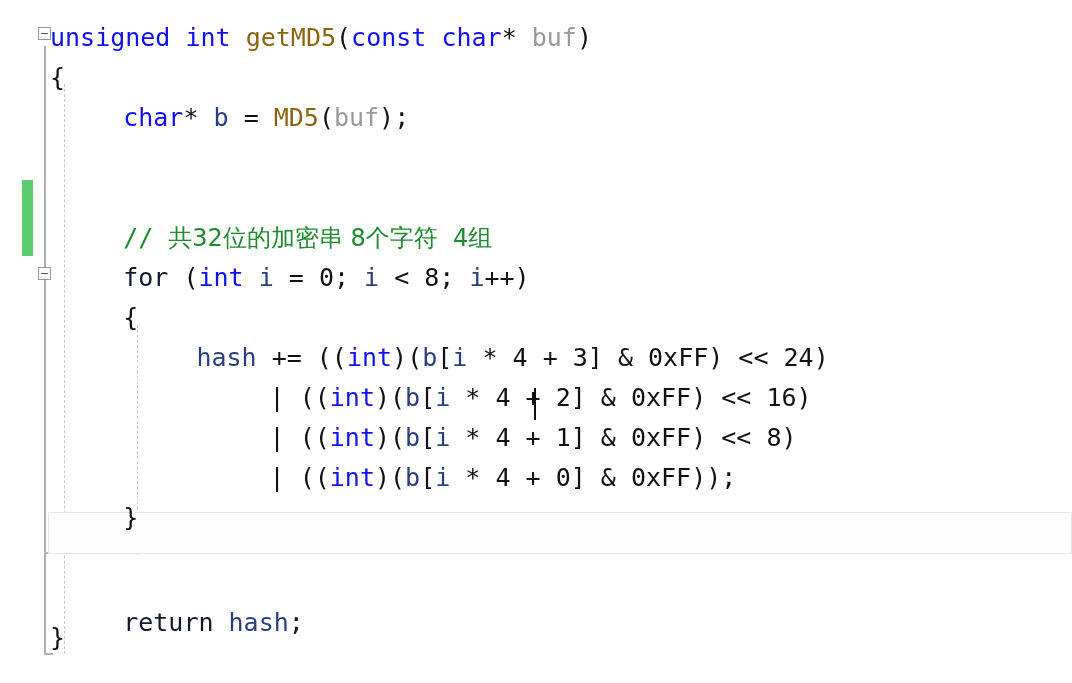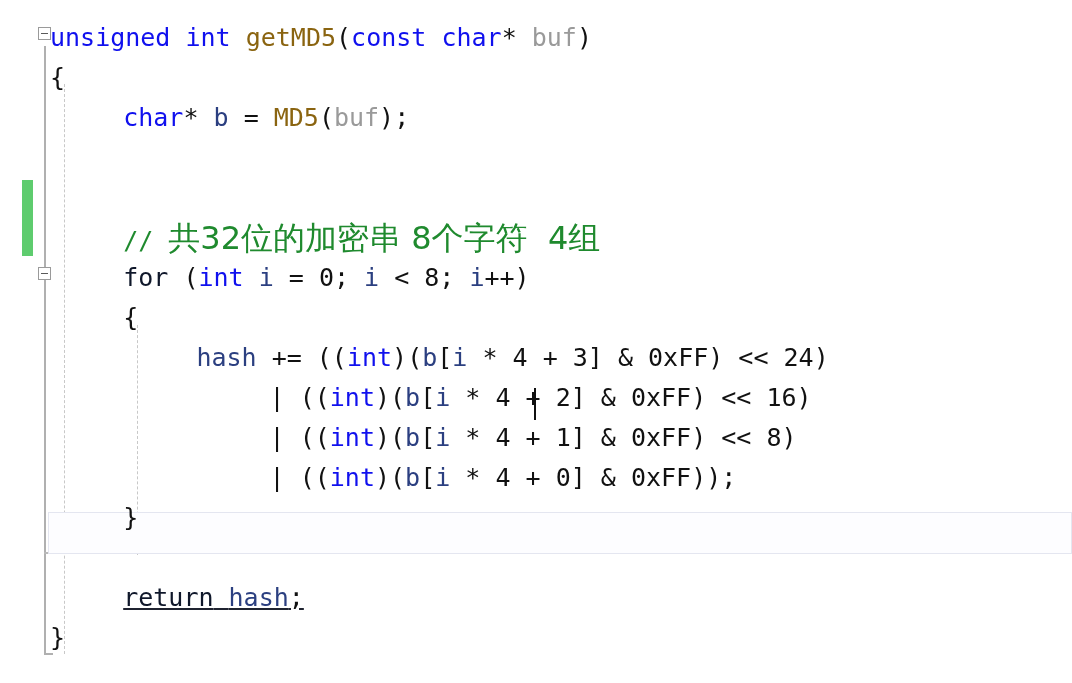--- a/index.html
+++ b/index.html
@@ -122,21 +122,21 @@
   .ctrl  { color: #0f172a; }           
   .fn    { color: #8a6410; }           
   .param { color: #9a9a9a; }           
   .var   { color: #2b3f80; }           
   .punc  { color: #111111; }
   .num   { color: #111111; }
   .cmt   { color: #1f8a2e; }
 
   .cmt-cn {
     font-family: "DejaVu Sans", "Liberation Sans", sans-serif;
-    font-size: 32px;
+    font-size: 24px;
   }
 
   
   .caret {
     position: absolute;
     left: 534px;
     top: 388px;
     width: 2px;
     height: 32px;
     background: #101010;
@@ -168,19 +168,19 @@
       <div class="line" style="top: 178px; left: 123.2px;">&nbsp;</div>
       <div class="line" style="top: 218px; left: 123.2px;"><span class="cmt">// </span><span class="cmt cmt-cn">共32位的加密串 8个字符  4组</span></div>
       <div class="line" style="top: 258px; left: 123.2px;"><span class="ctrl">for</span><span class="punc"> (</span><span class="kw">int</span><span class="punc"> </span><span class="var">i</span><span class="punc"> = </span><span class="num">0</span><span class="punc">; </span><span class="var">i</span><span class="punc"> &lt; </span><span class="num">8</span><span class="punc">; </span><span class="var">i</span><span class="punc">++)</span></div>
       <div class="line" style="top: 298px; left: 123.2px;"><span class="punc">{</span></div>
       <div class="line" style="top: 338px; left: 196.4px;"><span class="var">hash</span><span class="punc"> += ((</span><span class="kw">int</span><span class="punc">)(</span><span class="var">b</span><span class="punc">[</span><span class="var">i</span><span class="punc"> * </span><span class="num">4</span><span class="punc"> + </span><span class="num">3</span><span class="punc">] &amp; </span><span class="num">0xFF</span><span class="punc">) &lt;&lt; </span><span class="num">24</span><span class="punc">)</span></div>
       <div class="line" style="top: 378px; left: 269.6px;"><span class="punc">| ((</span><span class="kw">int</span><span class="punc">)(</span><span class="var">b</span><span class="punc">[</span><span class="var">i</span><span class="punc"> * </span><span class="num">4</span><span class="punc"> + </span><span class="num">2</span><span class="punc">] &amp; </span><span class="num">0xFF</span><span class="punc">) &lt;&lt; </span><span class="num">16</span><span class="punc">)</span></div>
       <div class="line" style="top: 418px; left: 269.6px;"><span class="punc">| ((</span><span class="kw">int</span><span class="punc">)(</span><span class="var">b</span><span class="punc">[</span><span class="var">i</span><span class="punc"> * </span><span class="num">4</span><span class="punc"> + </span><span class="num">1</span><span class="punc">] &amp; </span><span class="num">0xFF</span><span class="punc">) &lt;&lt; </span><span class="num">8</span><span class="punc">)</span></div>
       <div class="line" style="top: 458px; left: 269.6px;"><span class="punc">| ((</span><span class="kw">int</span><span class="punc">)(</span><span class="var">b</span><span class="punc">[</span><span class="var">i</span><span class="punc"> * </span><span class="num">4</span><span class="punc"> + </span><span class="num">0</span><span class="punc">] &amp; </span><span class="num">0xFF</span><span class="punc">));</span></div>
       <div class="line" style="top: 498px; left: 123.2px;"><span class="punc">}</span></div>
       <div class="line" style="top: 538px; left: 123.2px;">&nbsp;</div>
-      <div class="line" style="top: 578px; left: 123.2px; text-decoration: underline;"><span class="ctrl">return</span><span class="punc"> </span><span class="var">hash</span><span class="punc">;</span></div>
+      <div class="line" style="top: 603px; left: 123.2px;"><span class="ctrl">return</span><span class="punc"> </span><span class="var">hash</span><span class="punc">;</span></div>
       <div class="line" style="top: 618px; left: 50px;"><span class="punc">}</span></div>
     </div>
 
   <div class="caret"></div>
 
 </div>
 
 </body></html>

